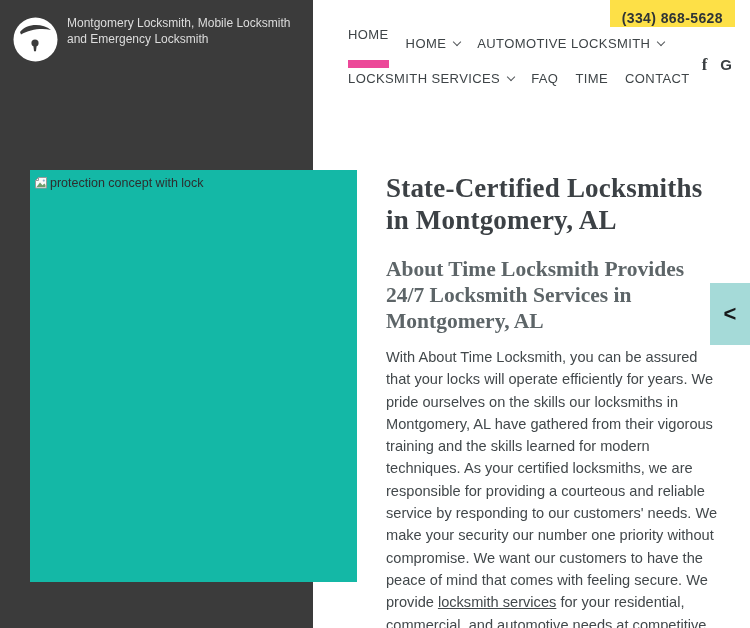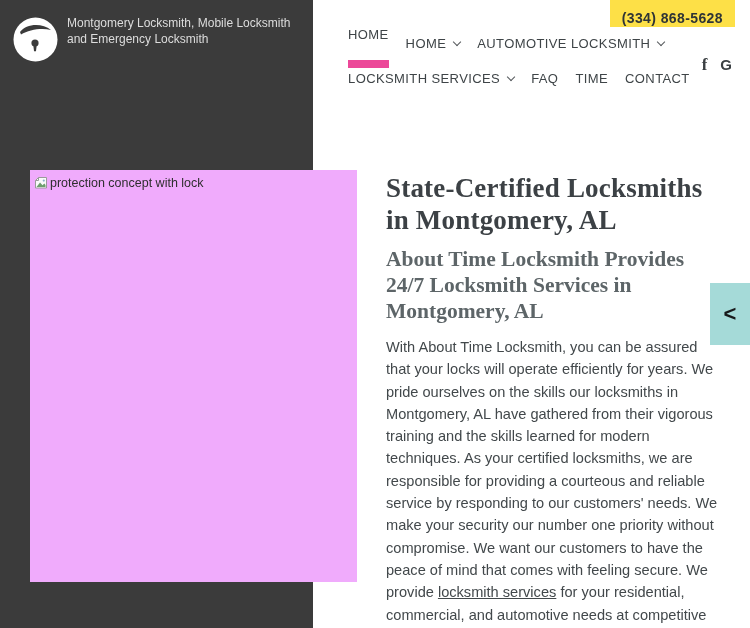--- a/index.html
+++ b/index.html
@@ -113,21 +113,21 @@
     cursor: pointer;
     line-height: 16px;
   }
   .social-icon.fb { font-family: "Liberation Serif", serif; font-size: 17px; }
 
   
   .image-placeholder {
     position: absolute;
     left: 30px; top: 170px;
     width: 327px; height: 412px;
-    background: #f0abfc;
+    background: #14b8a6;
     padding: 5px 4px;
   }
   .alt-row { display: flex; align-items: flex-start; }
   .broken-icon { width: 14px; height: 14px; margin-right: 2px; margin-top: 1px; }
   .alt-text {
     font-size: 12.5px;
     color: #2e2e2e;
     line-height: 16px;
   }
 
@@ -137,21 +137,21 @@
     left: 386px; top: 172px;
     width: 334px;
   }
   .main-heading {
     font-family: "Liberation Serif", serif;
     font-size: 27px;
     line-height: 32px;
     font-weight: bold;
     color: #3c4145;
     letter-spacing: 0.2px;
-    margin-bottom: 10px;
+    margin-bottom: 20px;
   }
   .sub-heading {
     font-family: "Liberation Serif", serif;
     font-size: 21.5px;
     line-height: 26px;
     font-weight: bold;
     color: #5d6568;
     margin-bottom: 12px;
   }
   .body-text {

